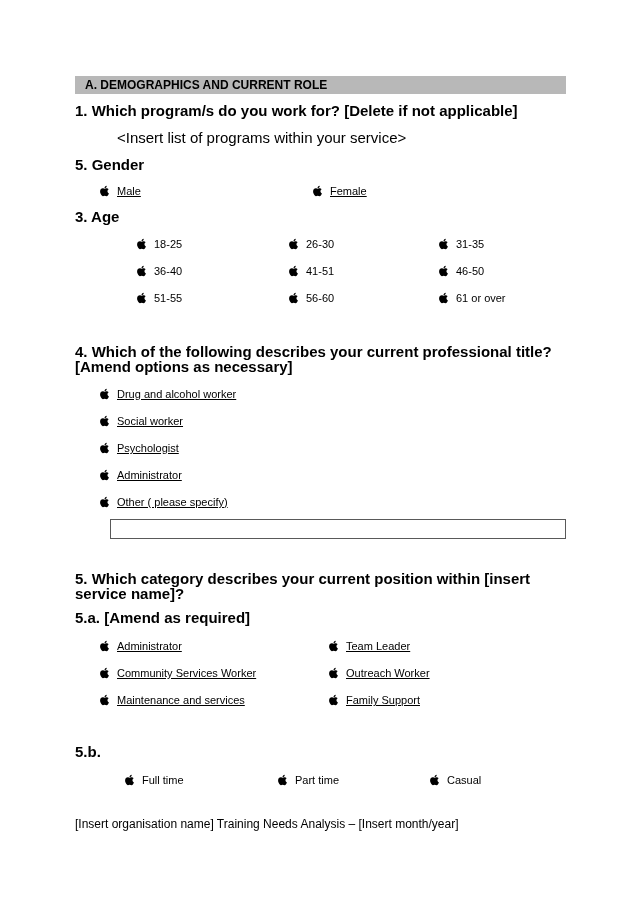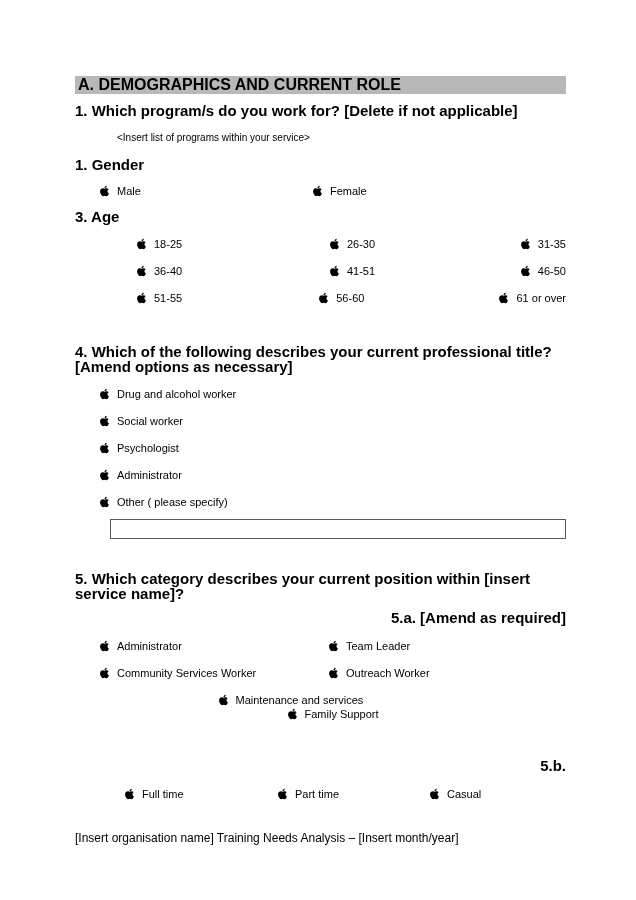--- a/index.html
+++ b/index.html
@@ -11,48 +11,48 @@
   }
   .page {
     width: 636px; height: 900px;
     padding: 76px 70px 0 75px;
     background: #fff;
     position: relative;
   }
   .section-header {
     background: #b8b8b8;
     height: 18px; line-height: 18px;
-    padding-left: 3px;
-    font-size: 16px; font-weight: bold;
+    padding-left: 10px;
+    font-size: 12px; font-weight: bold;
     margin-bottom: 10px;
   }
   .q {
     font-size: 15px; font-weight: bold;
     line-height: 14px; margin: 0 0 13px 0;
   }
   .q.lh2 { line-height: 15px; margin-top: 32px; }
   .q.mb12 { margin-bottom: 12px; }
   .q.mb10 { margin-bottom: 10px; }
-  .q.mb14 { margin-bottom: 14px; text-align: right; }
+  .q.mb14 { margin-bottom: 14px; }
   .hint {
-    font-size: 10px; line-height: 14px;
+    font-size: 15px; line-height: 14px;
     margin: 0 0 13px 0; padding-left: 42px;
   }
   .row {
     display: flex; align-items: center;
     font-size: 11px; line-height: 14px;
     margin: 0 0 13px 0;
   }
-  .row.ind-25 { padding-left: 25px; }
+  .row.ind-25 { padding-left: 25px; text-decoration: underline; }
   .row.ind-50 { padding-left: 50px; }
-  .row.ind-62 { padding-left: 62px; justify-content: space-between; }
+  .row.ind-62 { padding-left: 62px; }
   .row.mb12 { margin-bottom: 12px; }
   .row.mb10 { margin-bottom: 10px; }
   .row.mb39 { margin-bottom: 39px; }
-  .row.mb38 { margin-bottom: 38px; flex-direction: column; }
+  .row.mb38 { margin-bottom: 38px; }
   .opt { display: inline-flex; align-items: center; gap: 8px; }
   .w213 { width: 213px; }
   .w152 { width: 152px; }
   .w150 { width: 150px; }
   .w229 { width: 229px; }
   .w153 { width: 153px; align-items: center; }
   .bullet { width: 9px; height: 12px; flex: 0 0 9px; fill: #000; }
   .other-input {
     display: block;
     width: 456px; height: 20px;
@@ -79,21 +79,21 @@
 
 <div class="page">
 
   <div class="section-header">
     <span>A. DEMOGRAPHICS AND CURRENT ROLE</span>
   </div>
 
   <p class="q">1. Which program/s do you work for? [Delete if not applicable]</p>
   <p class="hint">&lt;Insert list of programs within your service&gt;</p>
 
-  <p class="q mb12">1. Gender</p>
+  <p class="q mb12">5. Gender</p>
   <div class="row ind-25 mb12">
     <span class="opt w213">
       <svg class="bullet">
           <use href="#apple"></use>
         </svg>
       <span>Male</span>
     </span>
     <span class="opt">
       <svg class="bullet">
           <use href="#apple"></use>

